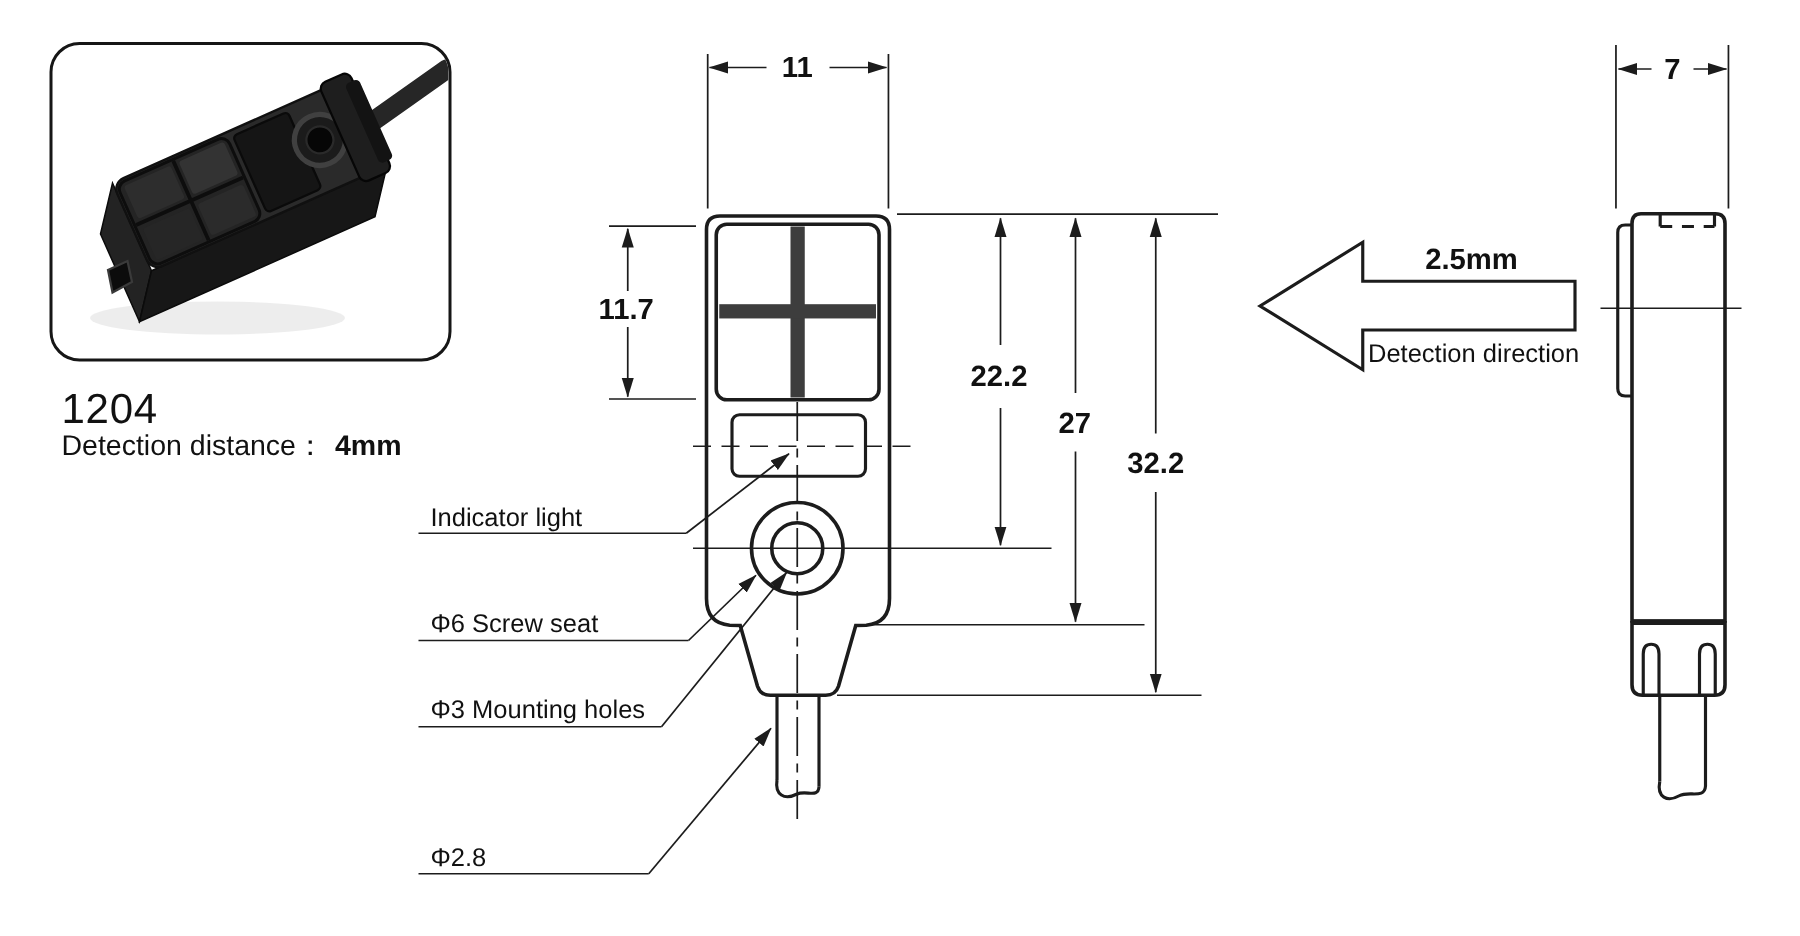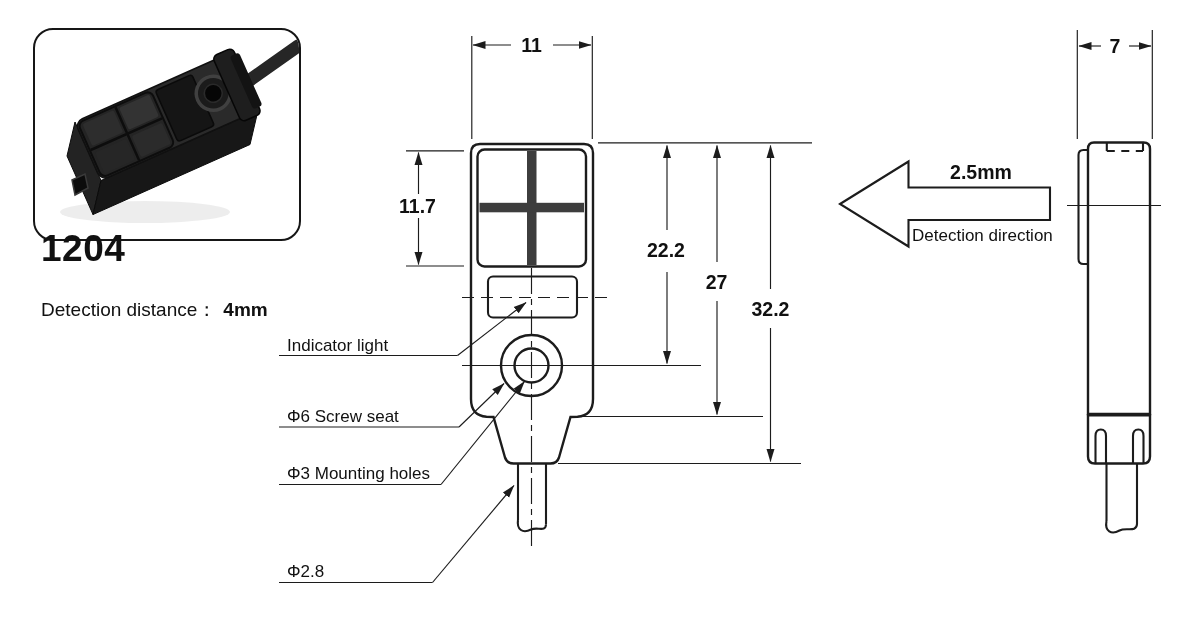--- a/index.html
+++ b/index.html
@@ -1,22 +1,22 @@
 <!DOCTYPE html>
 <html><head>
 <meta charset="utf-8">
 <style>
   html,body{margin:0;padding:0;background:#fff;}
   #stage{position:relative;width:1200px;height:624px;background:#ffffff;overflow:hidden;
          font-family:"Liberation Sans",sans-serif;color:#111;}
   #drawing{position:absolute;left:0;top:0;}
   .photo-box{position:absolute;left:33px;top:28px;width:264px;height:209px;
              border:2.4px solid #161616;border-radius:20px;overflow:hidden;background:#fff;}
-  .model{position:absolute;left:41px;top:228px;font-size:37px;font-weight:700;letter-spacing:.5px;}
-  .spec{position:absolute;left:41px;top:297px;font-size:19px;}
+  .model{position:absolute;left:41px;top:257px;font-size:28px;font-weight:400;letter-spacing:.5px;}
+  .spec{position:absolute;left:41px;top:284px;font-size:19px;}
   .spec .val{font-weight:700;margin-left:7px;}
   
   .tk{stroke:#1c1c1c;stroke-width:2.4;fill:none;}
   .tkf{stroke:#1c1c1c;stroke-width:2.4;fill:#fff;}
   .md{stroke:#1c1c1c;stroke-width:2.1;fill:none;}
   .tn{stroke:#1c1c1c;stroke-width:1.15;fill:none;}
   .dim{font-size:19.5px;font-weight:600;fill:#111;}
   .lbl{font-size:17px;font-weight:400;fill:#111;}
 </style>
 </head>

